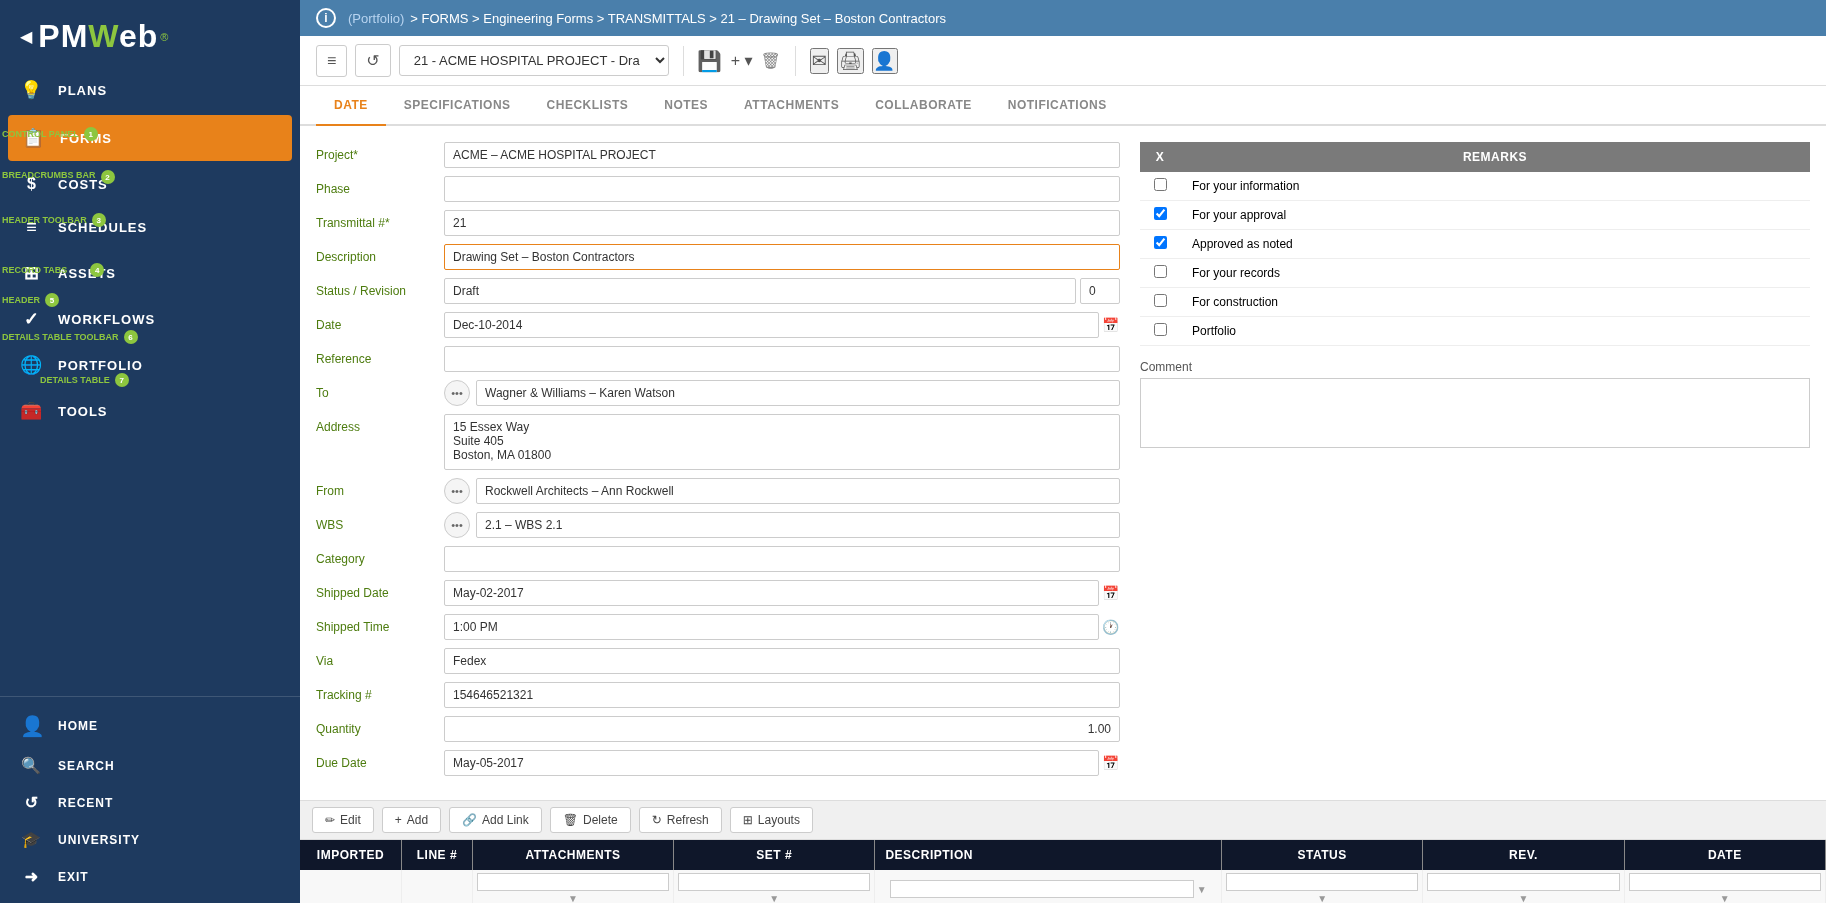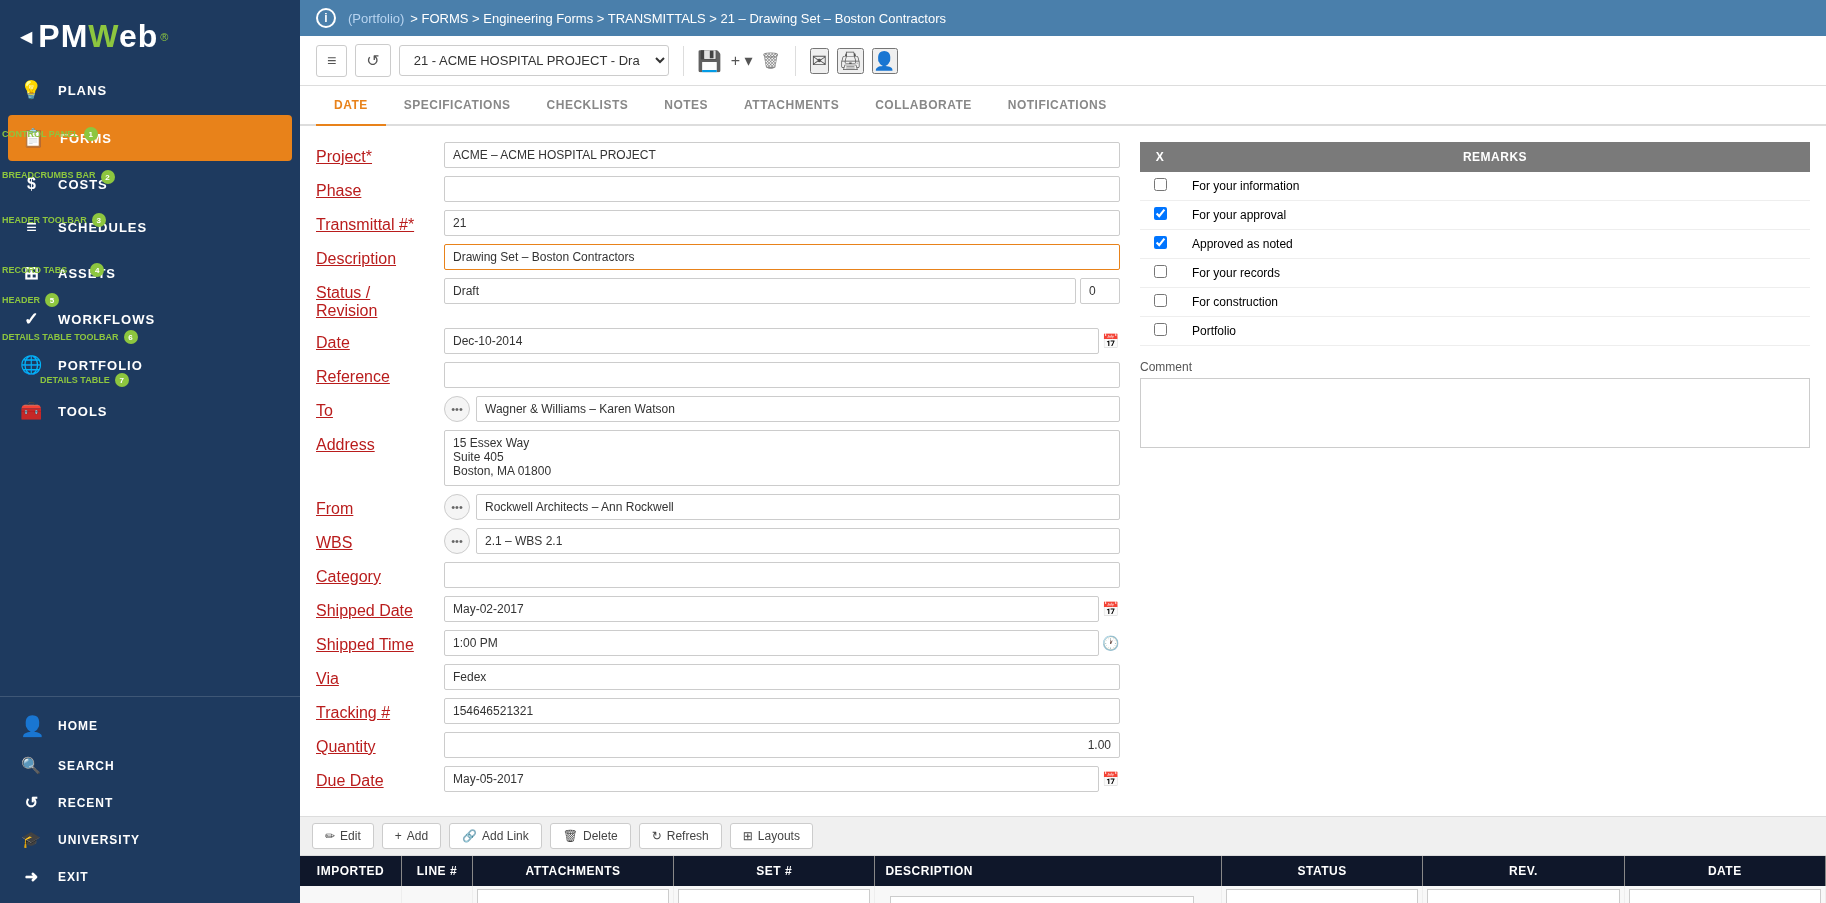--- a/index.html
+++ b/index.html
@@ -181,24 +181,23 @@
 
     .form-row {
       display: flex;
       align-items: flex-start;
       margin-bottom: 8px;
       gap: 8px;
     }
     .form-label {
       width: 120px;
       min-width: 120px;
-      font-size: 16px;
-      color: #b91c1c;
+      font-size: 12px;
+      color: #4d7c0f;
       padding-top: 6px;
-      text-decoration: underline;
     }
     .form-input {
       flex: 1;
       border: 1px solid #ccc;
       padding: 5px 8px;
       font-size: 12px;
       border-radius: 2px;
       background: white;
       color: #333;
     }

